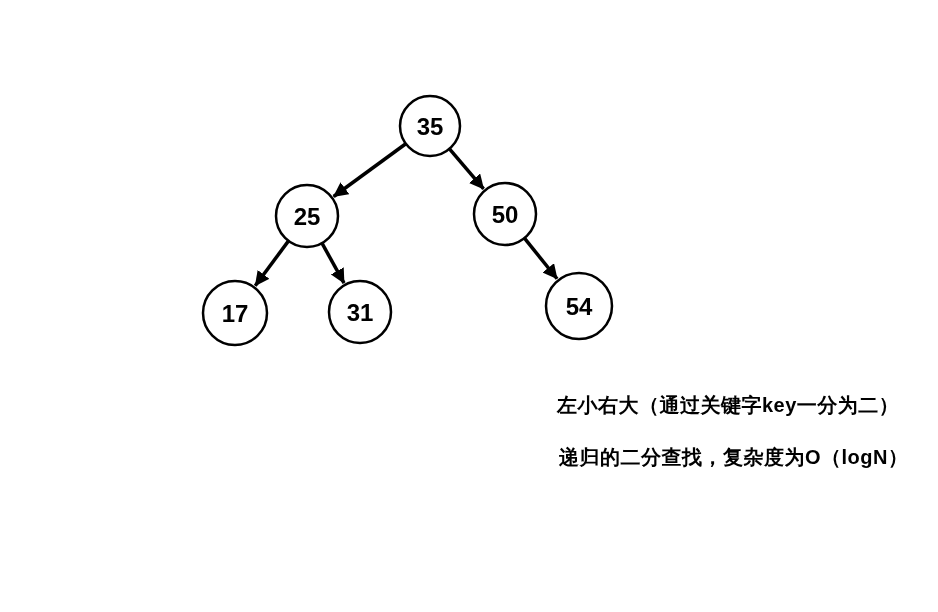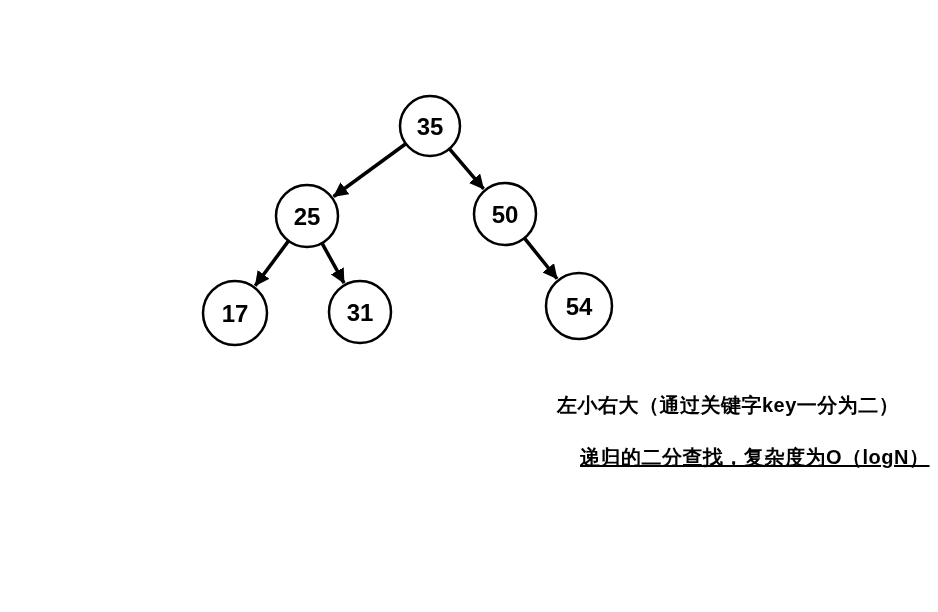--- a/index.html
+++ b/index.html
@@ -38,21 +38,21 @@
   .note {
     position: absolute;
     font-weight: bold;
     font-size: 20px;
     color: #000000;
     white-space: nowrap;
     letter-spacing: 0.5px;
     text-align: right;
   }
   .note.line1 { left: 557px; top: 392px; }
-  .note.line2 { left: 580px; top: 444px; text-decoration: underline; }
+  .note.line2 { left: 559px; top: 444px; }
 </style>
 </head>
 <body>
 
 <div class="page">
   <svg id="tree-svg" width="938" height="612" viewBox="0 0 938 612" xmlns="http://www.w3.org/2000/svg">
       <defs>
         <marker id="arrowhead" viewBox="0 0 10 10" refX="9.5" refY="5" markerWidth="4.2" markerHeight="4.2" orient="auto">
           <path d="M0,0 L10,5 L0,10 z" fill="#000000"></path>
         </marker>

